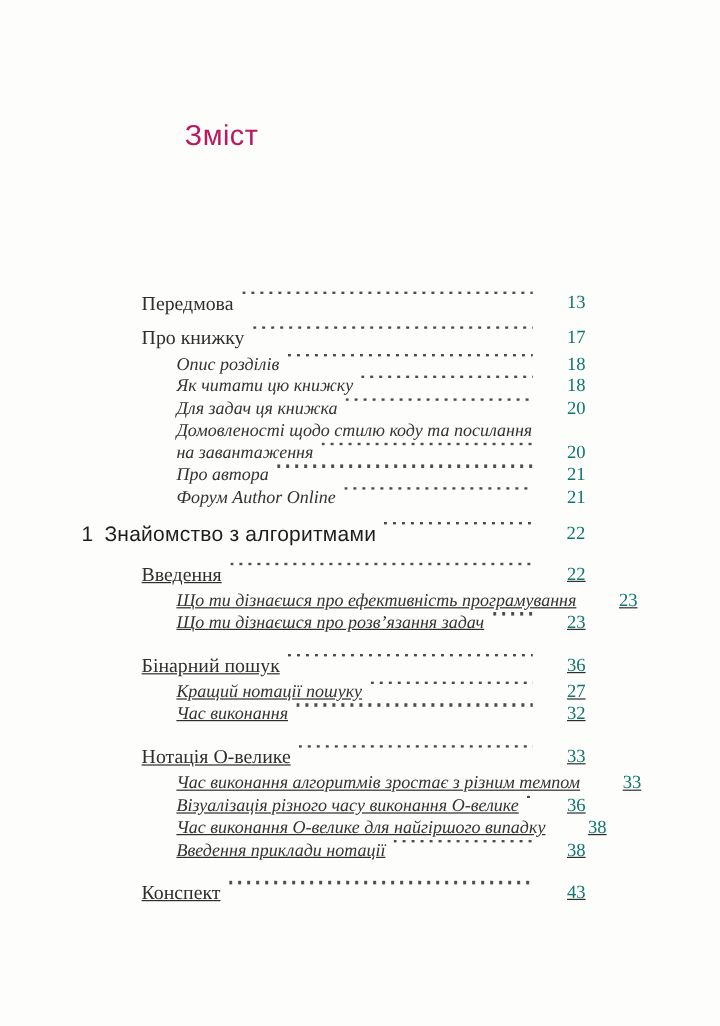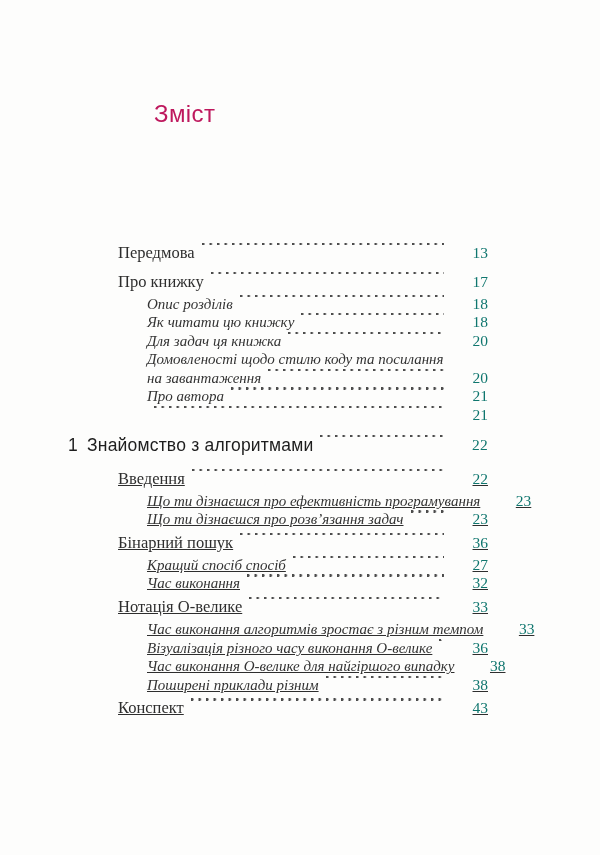--- a/index.html
+++ b/index.html
@@ -40,21 +40,21 @@
   }
   .l2 {
     font-size: 15px;
     line-height: 18.6px;
     margin-top: 0;
     padding-left: 29px;
     font-style: italic;
     color: #333;
   }
   .l1 + .l2 { margin-top: 3px; }
-  .l2 + .l1 { margin-top: 4px; }
+  .l2 + .l1 { margin-top: 16px; }
   .label { white-space: nowrap; }
   .dots {
     flex: 1;
     min-width: 0;
     height: 2.4px;
     margin: 0 10px 0 7px;
     background-image: radial-gradient(circle at 1.2px 1.2px, #4a4a4a 1.15px, rgba(0,0,0,0) 1.5px);
     background-size: 7.5px 2.4px;
     background-repeat: repeat-x;
     background-position: 0 100%;
@@ -127,20 +127,21 @@
           <span class="label">на завантаження</span>
           <span class="dots"></span>
           <span class="pg">20</span>
         </div>
         <div class="row l2">
           <span class="label">Про автора</span>
           <span class="dots"></span>
           <span class="pg">21</span>
         </div>
         <div class="row l2">
+          <span class="label">Форум Author Online</span>
           <span class="dots"></span>
           <span class="pg">21</span>
         </div>
       </div>
 
     <div class="row chapter-heading">
       <span class="chapter-number">1</span>
       <span class="label">Знайомство з алгоритмами</span>
       <span class="dots"></span>
       <span class="pg">22</span>
@@ -161,21 +162,21 @@
           <span class="label">Що ти дізнаєшся про розв’язання задач</span>
           <span class="dots"></span>
           <span class="pg">23</span>
         </div>
         <div class="row l1">
           <span class="label">Бінарний пошук</span>
           <span class="dots"></span>
           <span class="pg">36</span>
         </div>
         <div class="row l2">
-          <span class="label">Кращий спосіб спосіб</span>
+          <span class="label">Кращий нотації пошуку</span>
           <span class="dots"></span>
           <span class="pg">27</span>
         </div>
         <div class="row l2">
           <span class="label">Час виконання</span>
           <span class="dots"></span>
           <span class="pg">32</span>
         </div>
         <div class="row l1">
           <span class="label">Нотація О-велике</span>
@@ -191,21 +192,21 @@
           <span class="label">Візуалізація різного часу виконання О-велике</span>
           <span class="dots"></span>
           <span class="pg">36</span>
         </div>
         <div class="row l2">
           <span class="label">Час виконання О-велике для найгіршого випадку</span>
           <span class="dots"></span>
           <span class="pg">38</span>
         </div>
         <div class="row l2">
-          <span class="label">Поширені приклади різним</span>
+          <span class="label">Введення приклади нотації</span>
           <span class="dots"></span>
           <span class="pg">38</span>
         </div>
         <div class="row l1">
           <span class="label">Конспект</span>
           <span class="dots"></span>
           <span class="pg">43</span>
         </div>
       </div>
 

